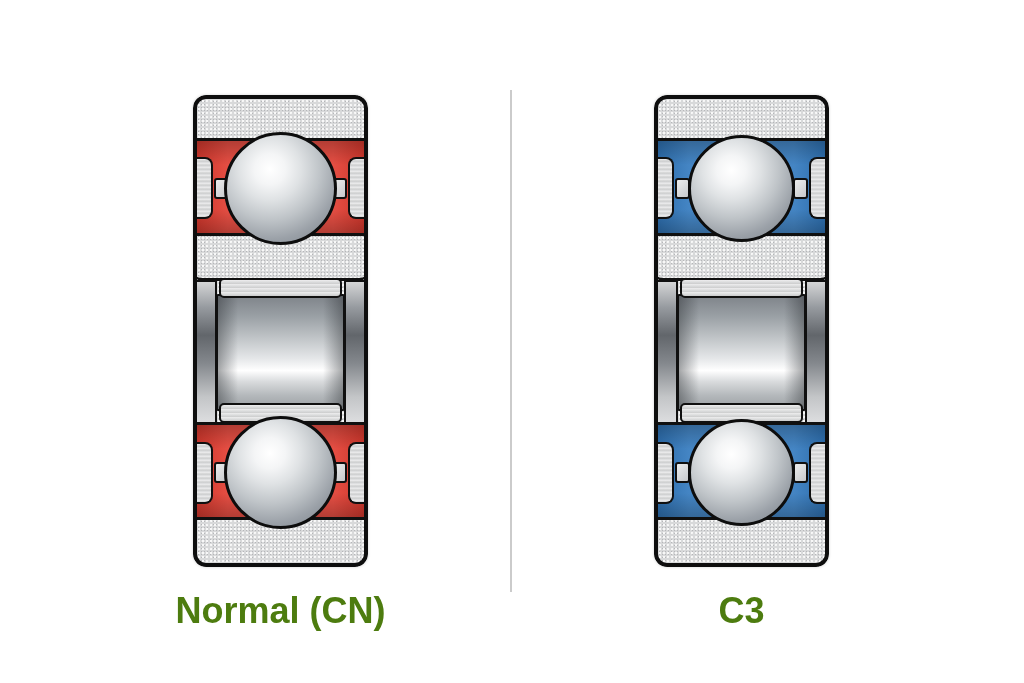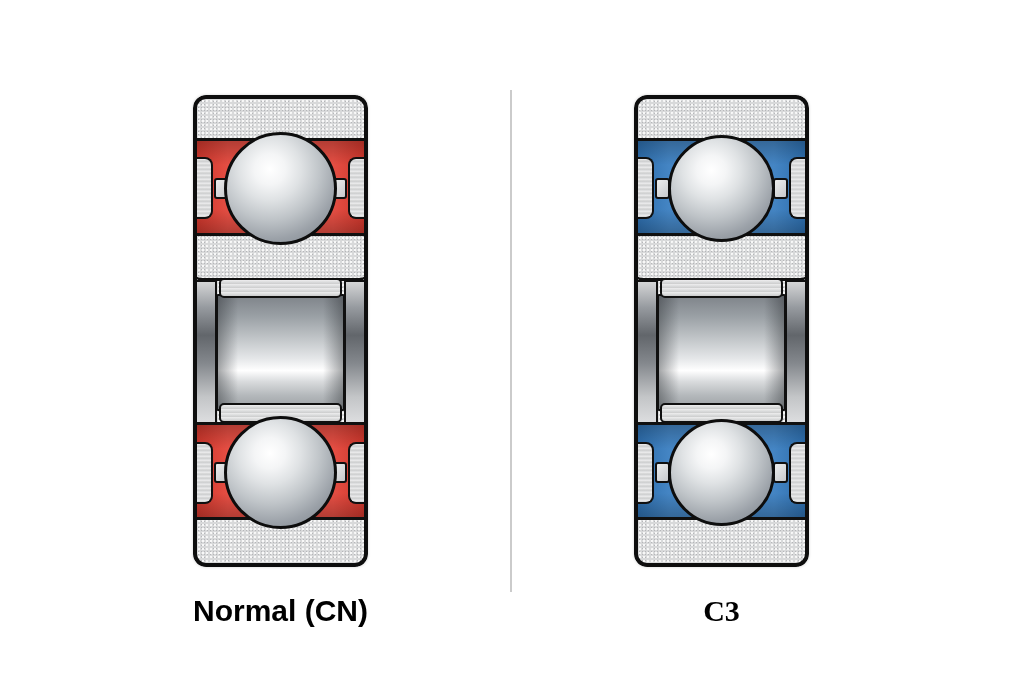--- a/index.html
+++ b/index.html
@@ -4,21 +4,21 @@
 <style>
   html,body { margin:0; padding:0; }
   body { width:1024px; height:683px; background:#ffffff; font-family:"Liberation Sans", sans-serif; }
 
   .stage { position:relative; width:1024px; height:683px; background:#ffffff; overflow:hidden; }
 
   .divider { position:absolute; left:510px; top:90px; width:2px; height:502px; background:#cbcbcb; }
 
   .figure { position:absolute; top:95px; width:175px; height:568px; }
   .figure.cn { left:193px; }
-  .figure.c3 { left:634px;font-family:Liberation Serif, serif; }
+  .figure.c3 { left:654px; }
 
   .speckle {
     background-color:#d8d9da;
     background-image:
       radial-gradient(rgba(255,255,255,.85) 0.7px, rgba(255,255,255,0) 0.9px),
       radial-gradient(rgba(105,110,116,.32) 0.7px, rgba(105,110,116,0) 0.9px);
     background-size: 4px 4px, 3px 3px;
     background-position: 0 0, 1px 2px;
   }
 
@@ -115,21 +115,21 @@
   }
   .ball.top { top:37px; }
   .ball.bottom { top:321px; }
   
   .figure.c3 .ball { width:107px; height:107px; left:34px; }
   .figure.c3 .ball.top { top:40px; }
   .figure.c3 .ball.bottom { top:324px; }
 
   .caption {
     position:absolute; top:498px; left:50%; transform:translateX(-50%);
-    font-size:30px; font-weight:700; color:#000000; line-height:36px;
+    font-size:36px; font-weight:700; color:#4d7c0f; line-height:36px;
     white-space:nowrap; letter-spacing:0;
   }
 </style>
 </head>
 <body>
 
 <div class="stage">
 
   <div class="divider" style="background: rgb(203, 203, 203);"></div>
 

